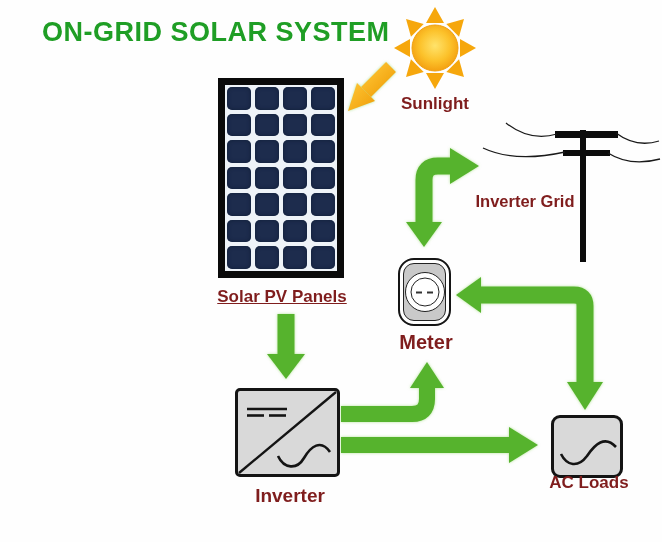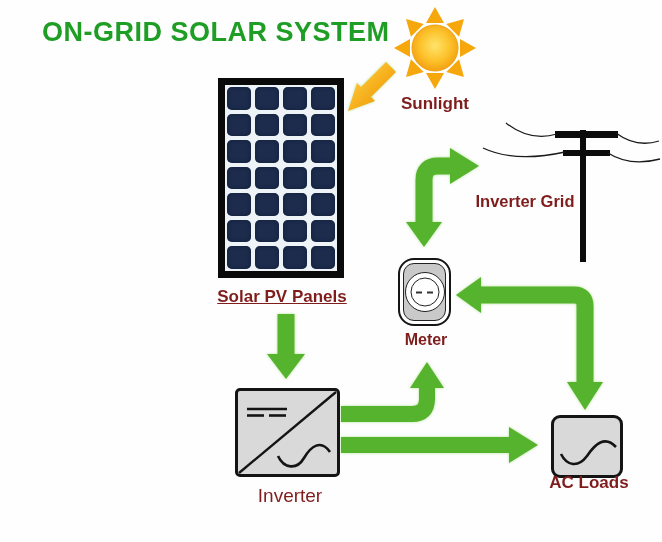--- a/index.html
+++ b/index.html
@@ -40,21 +40,21 @@
     background:#fff;border:1px solid #222;border-radius:50%;
   }
   .meter-dashes{
     position:absolute;width:17px;left:50%;top:50%;transform:translate(-50%,-50%);
     border-top:2px dashed #333;height:0;
   }
   
   .graybox{background:#d9d9d9;border:3px solid #141414;box-sizing:border-box;}
   .inverter{left:235px;top:388px;width:105px;height:89px;border-radius:5px;}
   .acloads{left:551px;top:415px;width:72px;height:63px;border-radius:9px;}
-  .inv-label{left:240px;top:485px;width:100px;font-weight:normal;font-size:19px;}
+  .inv-label{left:240px;top:485px;width:100px;font-weight:bold;font-size:19px;}
 </style>
 </head>
 <body>
 
 <div class="canvas">
 
   <div class="abs title" style="color:#1f9e25;">ON-GRID SOLAR SYSTEM</div>
 
   <svg class="abs arrow-layer" width="662" height="542" viewBox="0 0 662 542">
     <defs>
@@ -167,21 +167,21 @@
   <div class="abs label" style="left:470px;top:192px;width:110px;font-size:16.5px;">Inverter Grid</div>
 
   <div class="abs meter">
     <div class="meter-inner"></div>
     <div class="meter-ring">
       <div class="meter-dial">
         <div class="meter-dashes"></div>
       </div>
     </div>
   </div>
-  <div class="abs label" style="left:396px;top:331px;width:60px;font-size:16px;">Meter</div>
+  <div class="abs label" style="left:396px;top:331px;width:60px;font-size:20px;">Meter</div>
 
   <div class="abs graybox inverter">
     <svg width="99" height="83" viewBox="0 0 99 83">
       <line x1="1" y1="82" x2="98" y2="1" stroke="#141414" stroke-width="2.4"></line>
       <line x1="9" y1="18" x2="49" y2="18" stroke="#141414" stroke-width="2.6"></line>
       <g stroke="#141414" stroke-width="2.6">
         <line x1="9" y1="24.5" x2="26" y2="24.5"></line>
         <line x1="31" y1="24.5" x2="48" y2="24.5"></line>
       </g>
       <path d="M 40,65 C 46,78 59,79 66,67 C 73,55 83,48 92,61" stroke="#141414" stroke-width="2.6" fill="none"></path>

